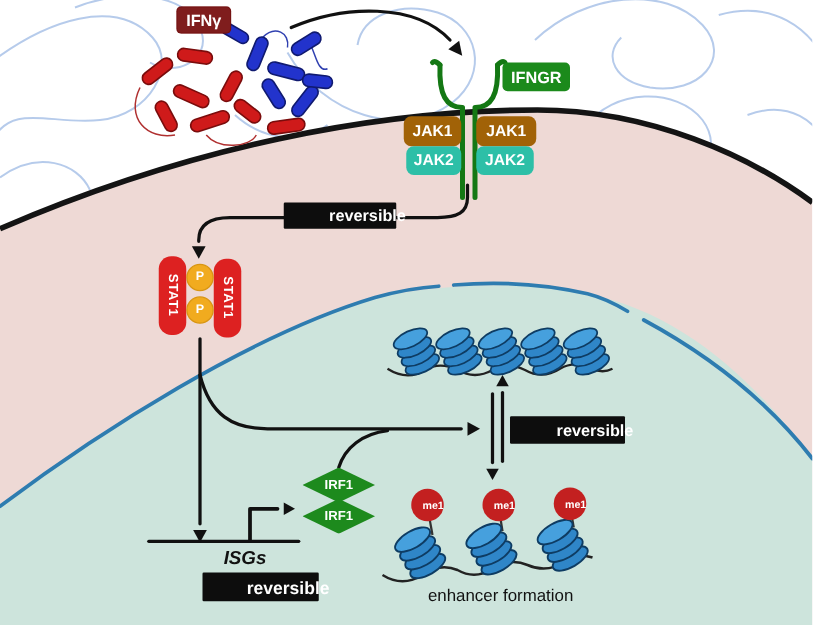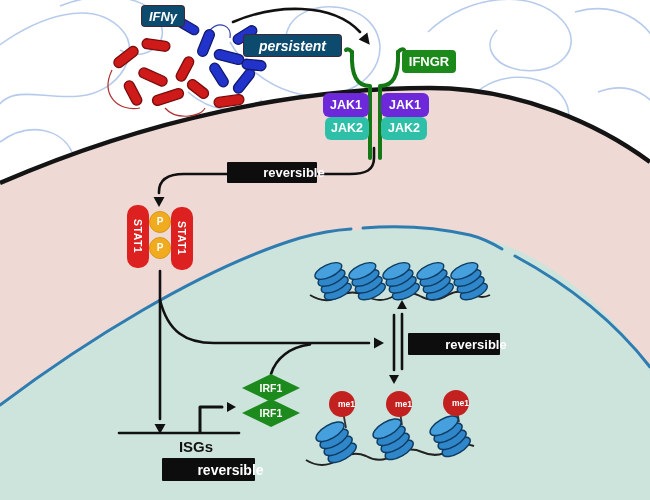--- a/index.html
+++ b/index.html
@@ -1,23 +1,23 @@
 <!DOCTYPE html>
 <html><head>
 <meta charset="utf-8">
 <style>
   html,body{margin:0;padding:0;background:#fff;}
   #fig{position:relative;width:650px;height:500px;overflow:hidden;
        font-family:"Liberation Sans",sans-serif;background:#fff;}
   #bg{position:absolute;left:0;top:0;}
   .lbl{position:absolute;display:flex;align-items:center;justify-content:center;
        color:#fff;font-weight:bold;box-sizing:border-box;line-height:1;}
-  .redbox{background:#0c4a6e;border-radius:4px;border:1px solid rgba(110,10,10,.55);font-style:italic;}
+  .redbox{background:#7f1d1d;border-radius:4px;border:1px solid rgba(110,10,10,.55);}
   .greenbox{background:#1b8a1b;border-radius:4px;}
-  .jak1{background:#6d28d9;border-radius:6px;}
+  .jak1{background:#a16207;border-radius:6px;}
   .jak2{background:#2dbfa7;border-radius:6px;}
   .blackbox{background:#0d0d0d;border-radius:1px;font-weight:600;padding-left:44px;}
   .stat1{background:#dd2121;border-radius:10px;writing-mode:vertical-rl;
          font-size:10.5px;letter-spacing:.5px;}
   .pcirc{background:#f1ab1f;border:1.5px solid #d99613;border-radius:50%;
          font-size:10px;color:#fff;}
   .diamond{background:#1d8a1d;clip-path:polygon(50% 0,100% 50%,50% 100%,0 50%);
            font-size:10.5px;}
   .mecirc{background:#c32020;border-radius:50%;font-size:8.5px;justify-content:flex-end;}
   .darktext{position:absolute;color:#111;}
@@ -186,23 +186,20 @@
         <ellipse cy="-11" rx="14.5" ry="6.3" fill="#46a0dd" stroke="#0e3c63" stroke-width="1.4"></ellipse>
       </g>
     </g>
   </g>
 </svg>
 
   <div class="lbl redbox" style="left:141px;top:5px;width:44px;height:22px;font-size:13px;">
       <span>IFNγ</span>
     </div>
 
-  <div class="lbl redbox" style="left:243px;top:34px;width:99px;height:23px;font-size:14px;">
-      <span>persistent</span>
-    </div>
 
   <div class="lbl greenbox" style="left:402px;top:50px;width:54px;height:23px;font-size:13px;">
       <span>IFNGR</span>
     </div>
 
   <div class="lbl jak1" style="left:323px;top:93px;width:46px;height:24px;font-size:12.5px;">
       <span>JAK1</span>
     </div>
   <div class="lbl jak1" style="left:381px;top:93px;width:48px;height:24px;font-size:12.5px;">
       <span>JAK1</span>
@@ -245,20 +242,21 @@
   <div class="lbl mecirc" style="left:329px;top:391px;width:26px;height:26px;">
       <span>me1</span>
     </div>
   <div class="lbl mecirc" style="left:386px;top:391px;width:26px;height:26px;">
       <span>me1</span>
     </div>
   <div class="lbl mecirc" style="left:443px;top:390px;width:26px;height:26px;">
       <span>me1</span>
     </div>
 
-  <div class="darktext" style="left:161px;top:438px;width:70px;text-align:center;font-size:15px;font-weight:bold;"><span>ISGs</span></div>
+  <div class="darktext" style="left:161px;top:438px;width:70px;text-align:center;font-size:15px;font-weight:bold;font-style:italic;"><span>ISGs</span></div>
 
   <div class="lbl blackbox" style="left:162px;top:458px;width:93px;height:23px;font-size:14px;">
       <span>reversible</span>
     </div>
 
+  <div class="darktext" style="left:328px;top:469px;width:145px;text-align:center;font-size:13.5px;"><span>enhancer formation</span></div>
 
 </div>
 
 </body></html>

